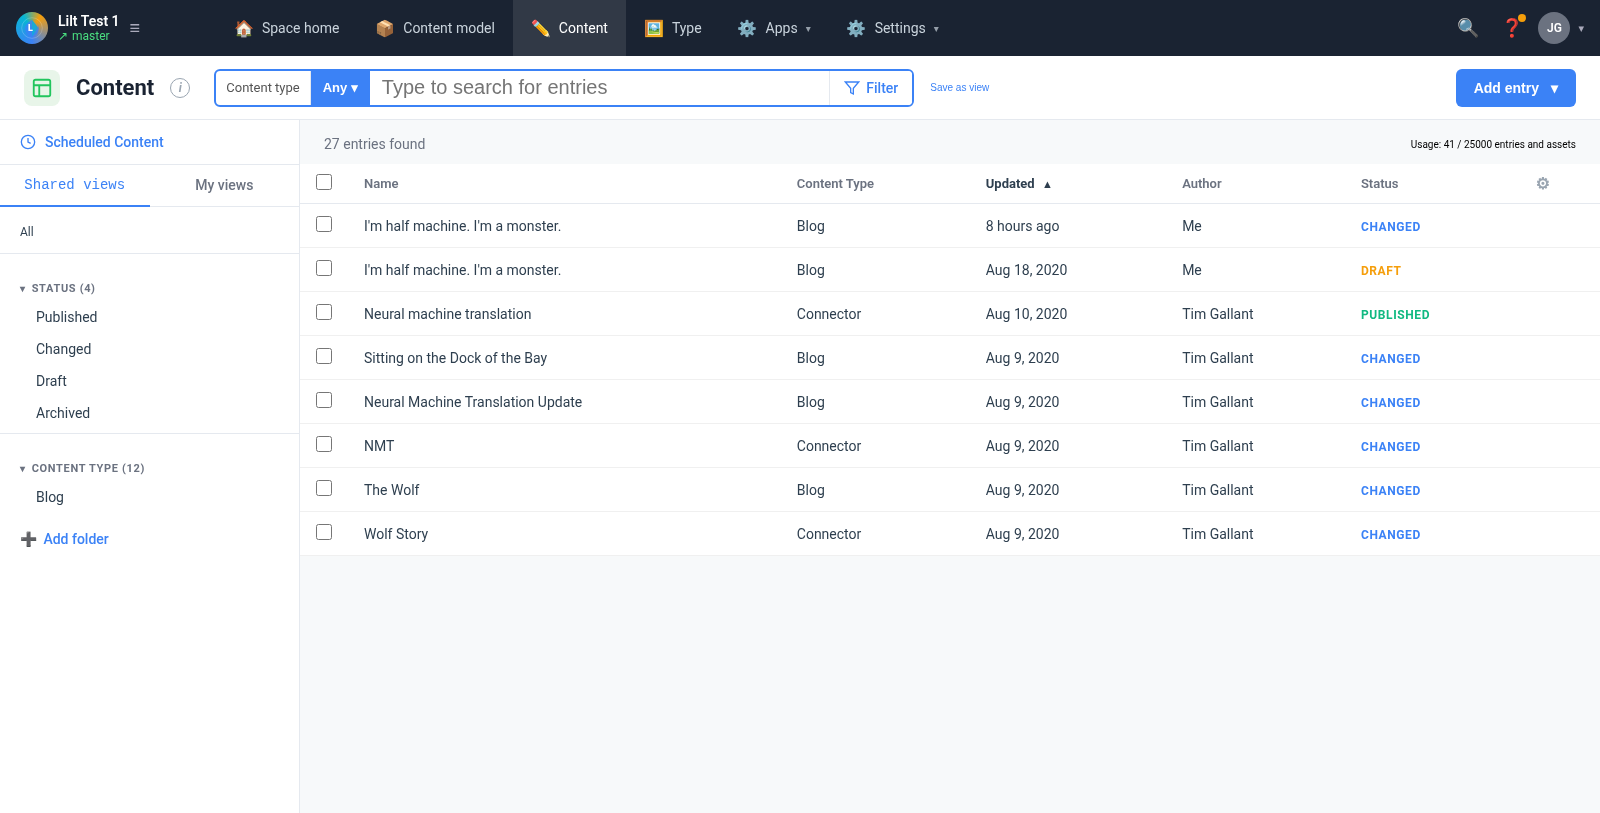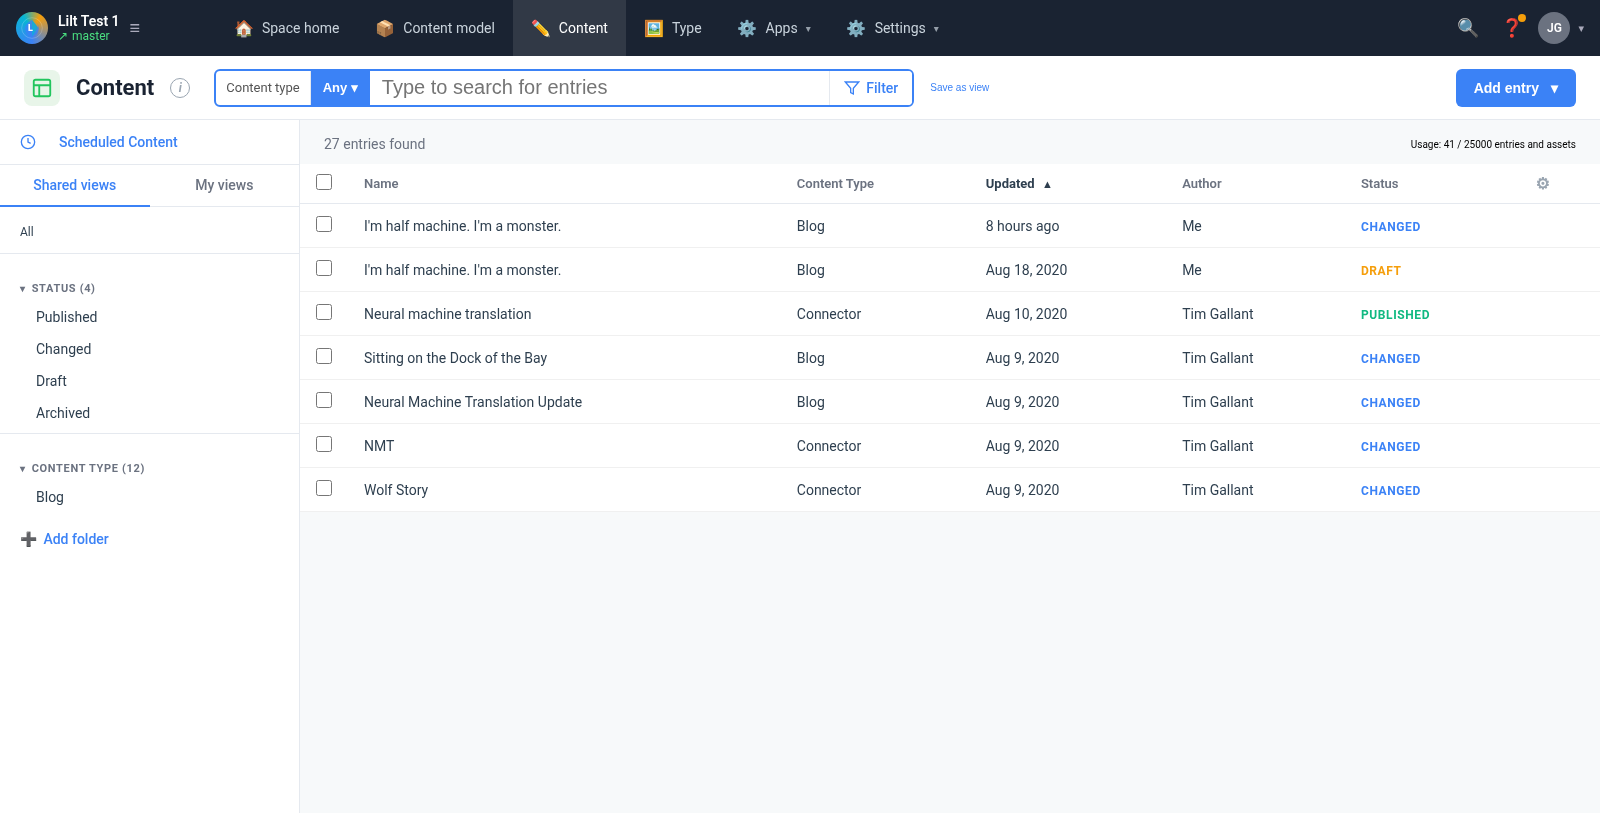--- a/index.html
+++ b/index.html
@@ -128,33 +128,33 @@
       display: flex; height: calc(100vh - 120px); overflow: hidden;
     }
 
     
     .sidebar {
       width: 300px; flex-shrink: 0;
       background: white; border-right: 1px solid #e5e9ef;
       overflow-y: auto; padding: 0;
     }
     .sidebar-scheduled {
-      display: flex; align-items: center; gap: 23px;
+      display: flex; align-items: center; gap: 9px;
       padding: 14px 20px; color: #3b82f6; font-size: 14px; font-weight: 500;
       border-bottom: 1px solid #e5e9ef; cursor: pointer;
     }
     .sidebar-tabs {
       display: flex; border-bottom: 1px solid #e5e9ef;
     }
     .sidebar-tab {
       flex: 1; text-align: center; padding: 12px 0;
       font-size: 14px; color: #6b7280; cursor: pointer; font-weight: 500;
     }
     .sidebar-tab.active {
-      color: #3b82f6; border-bottom: 2px solid #3b82f6; margin-bottom: -1px;
+      color: #3b82f6; border-bottom: 2px solid #3b82f6; margin-bottom: -1px; font-family: Liberation Mono, monospace;
     }
     .sidebar-section { padding: 8px 0; }
     .sidebar-all-item {
       padding: 10px 20px; font-size: 12px; color: #2e3f4f; cursor: pointer;
     }
     .sidebar-divider { border: none; border-top: 1px solid #e5e9ef; margin: 4px 0; }
     .sidebar-group-header {
       display: flex; align-items: center; gap: 6px;
       padding: 8px 20px 6px; font-size: 11px; font-weight: 700;
       color: #6b7280; letter-spacing: 0.06em; text-transform: uppercase;
@@ -447,20 +447,29 @@
     <td class="checkbox-col"><input type="checkbox" class="checkbox" style=""></td>
     <td class="entry-name">NMT</td>
     <td class="updated-col">Connector</td>
     <td class="updated-col">Aug 9, 2020</td>
     <td class="author-col">Tim Gallant</td>
     <td><span class="status-badge status-changed">CHANGED</span></td>
     <td></td>
   </tr>
           <tr>
     <td class="checkbox-col"><input type="checkbox" class="checkbox" style=""></td>
+    <td class="entry-name">The Wolf</td>
+    <td class="updated-col">Blog</td>
+    <td class="updated-col">Aug 9, 2020</td>
+    <td class="author-col">Tim Gallant</td>
+    <td><span class="status-badge status-changed">CHANGED</span></td>
+    <td></td>
+  </tr>
+          <tr>
+    <td class="checkbox-col"><input type="checkbox" class="checkbox" style=""></td>
     <td class="entry-name">Wolf Story</td>
     <td class="updated-col">Connector</td>
     <td class="updated-col">Aug 9, 2020</td>
     <td class="author-col">Tim Gallant</td>
     <td><span class="status-badge status-changed">CHANGED</span></td>
     <td></td>
   </tr>
         </tbody>
     </table>
   </main>

